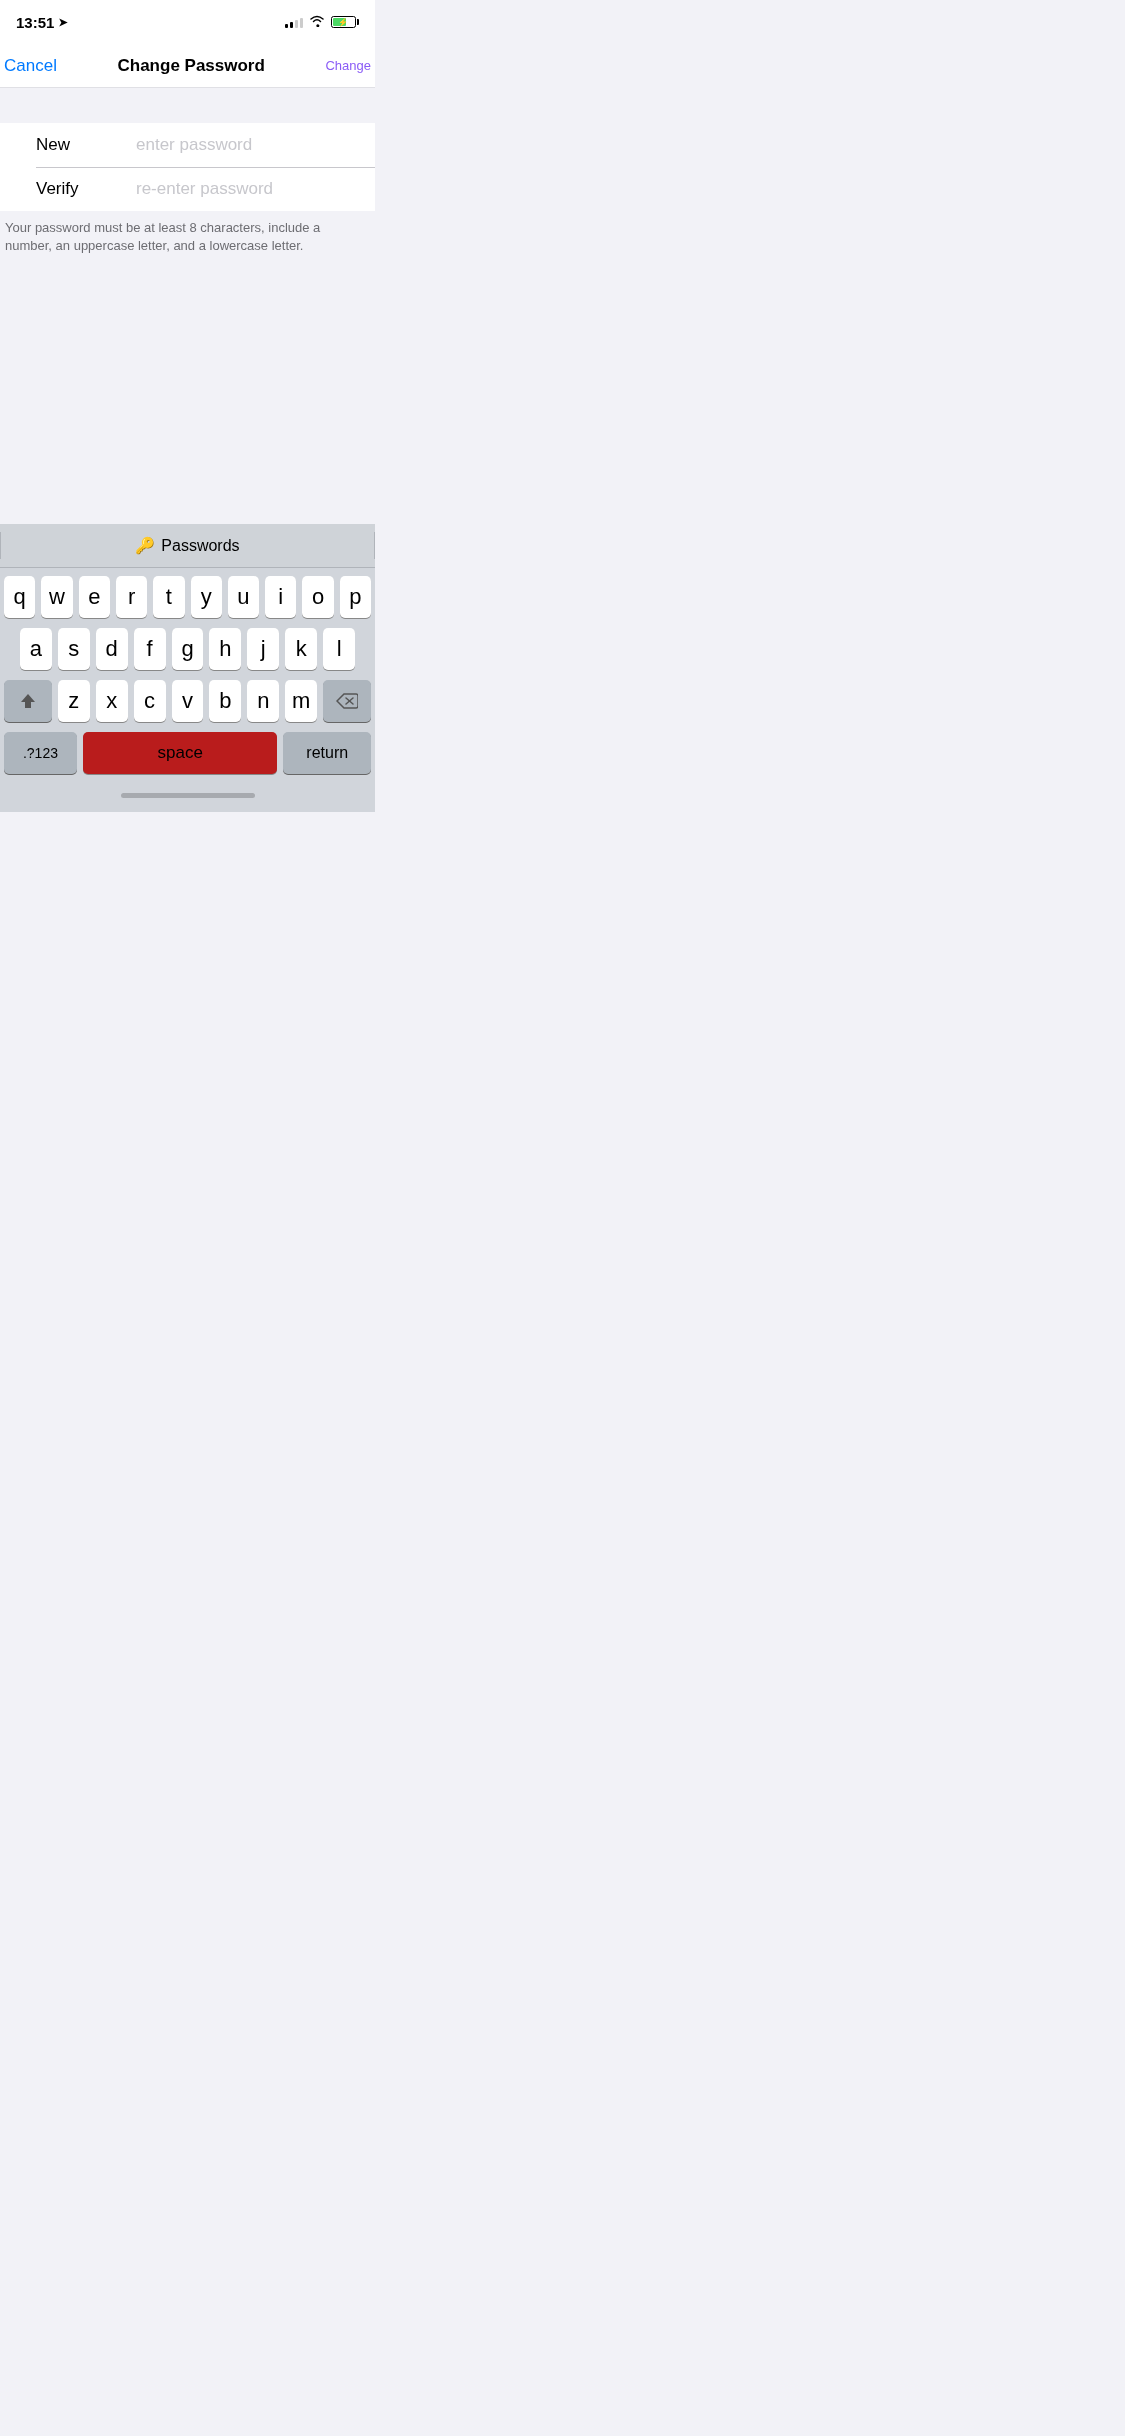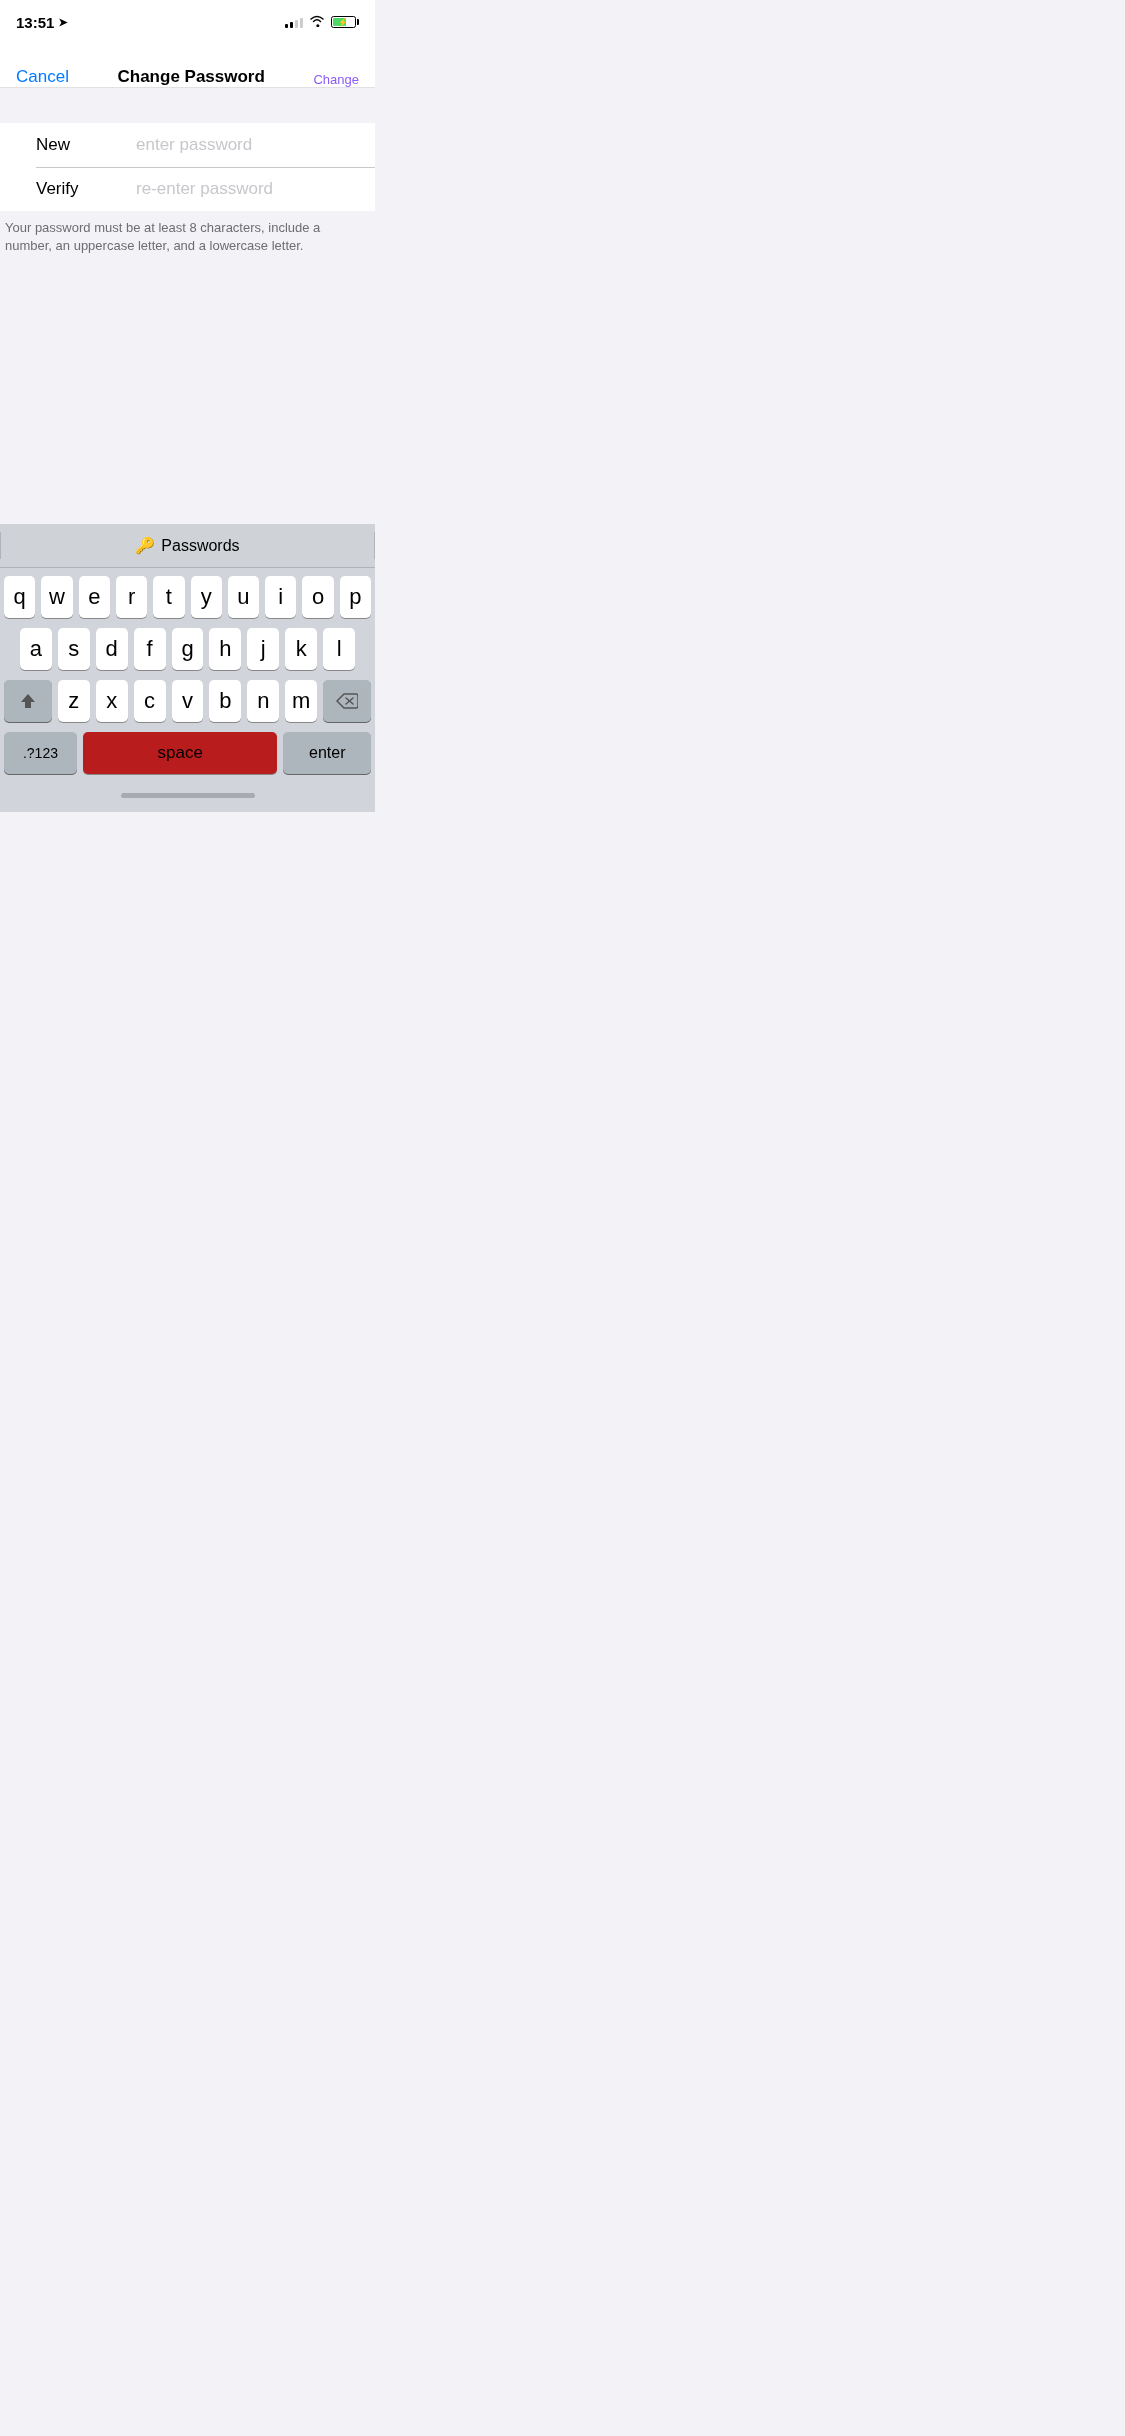--- a/index.html
+++ b/index.html
@@ -100,23 +100,23 @@
       font-size: 8px;
       color: #000;
       z-index: 1;
     }
 
     
     .nav-bar {
       height: 44px;
       background: white;
       display: flex;
-      align-items: flex-end;
+      align-items: center;
       justify-content: space-between;
-      padding: 0 16px;
+      padding: 0 4px;
       border-bottom: 1px solid #e0e0e5;
     }
 
     .nav-cancel {
       font-size: 17px;
       color: #007aff;
       cursor: pointer;
       background: none;
       border: none;
       padding: 0;
@@ -466,20 +466,20 @@
           <path d="M8 1 H20 Q22 1 22 3 V13 Q22 15 20 15 H8 L1 8 Z" fill="none" stroke="#555" stroke-width="1.5"></path>
           <line x1="10" y1="5" x2="17" y2="11" stroke="#555" stroke-width="1.5" stroke-linecap="round"></line>
           <line x1="17" y1="5" x2="10" y2="11" stroke="#555" stroke-width="1.5" stroke-linecap="round"></line>
         </svg>
       </div>
     </div>
 
     <div class="key-row">
       <div class="key key-special" style="font-size:14px; max-width:none; flex:1.5;">.?123</div>
       <div class="key key-space">space</div>
-      <div class="key key-return">enter</div>
+      <div class="key key-return">return</div>
     </div>
   </div>
 
   <div class="home-indicator">
     <div class="home-indicator-bar"></div>
   </div>
 </div>
 
 </body></html>

